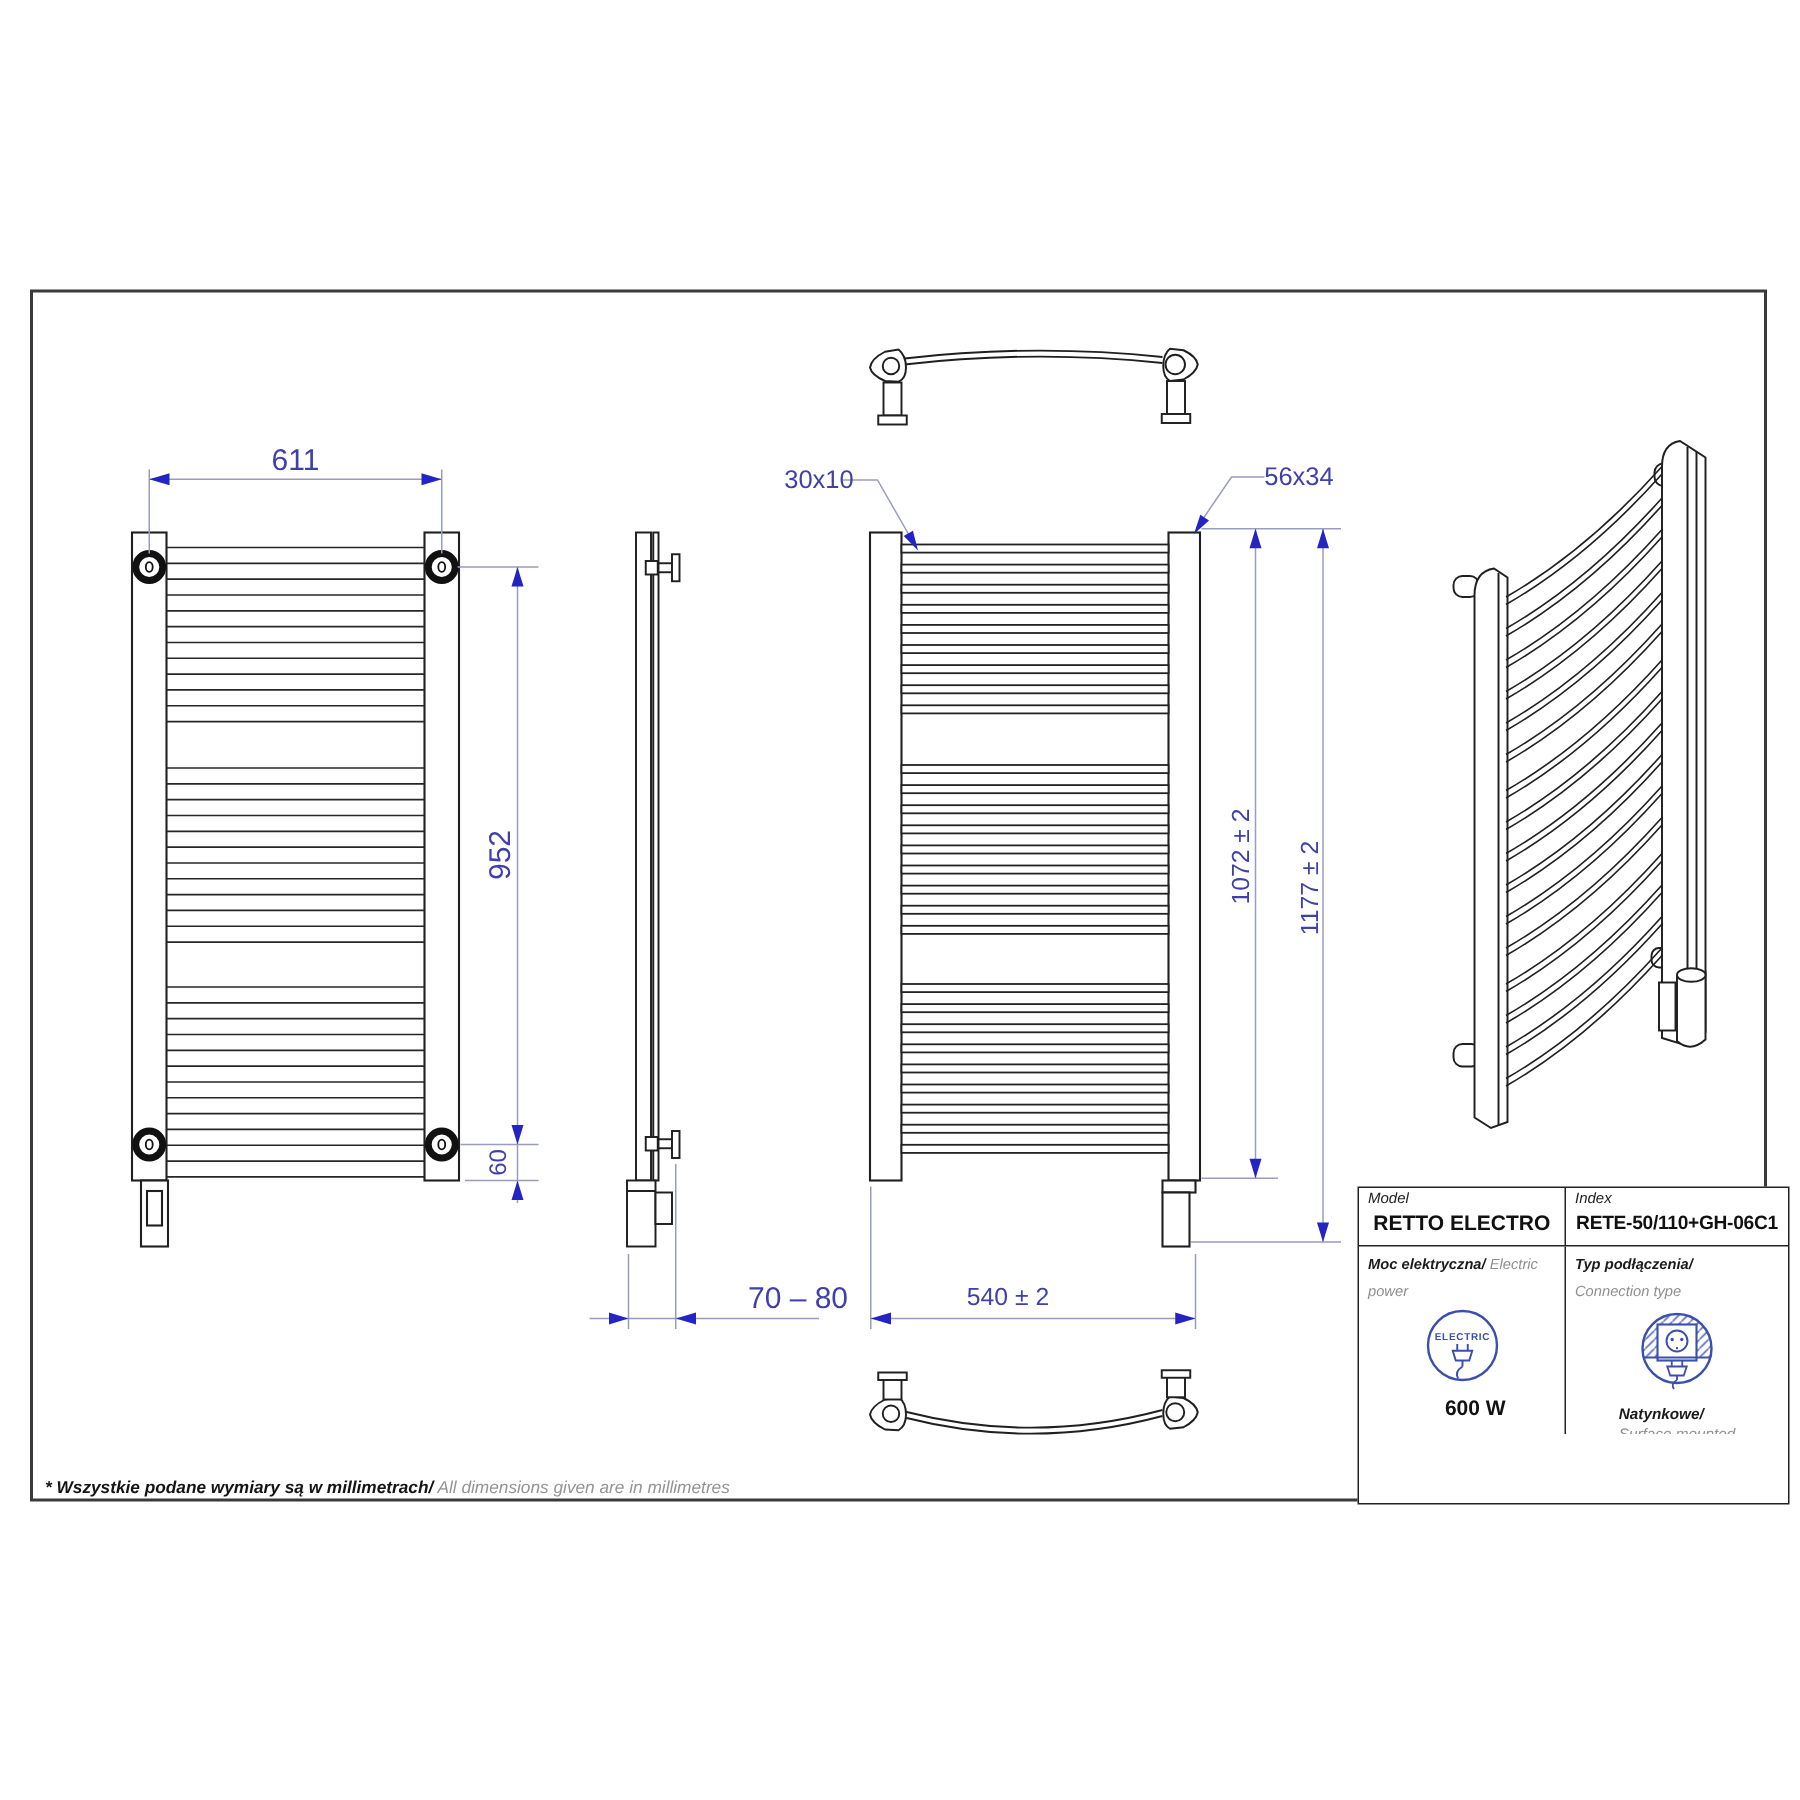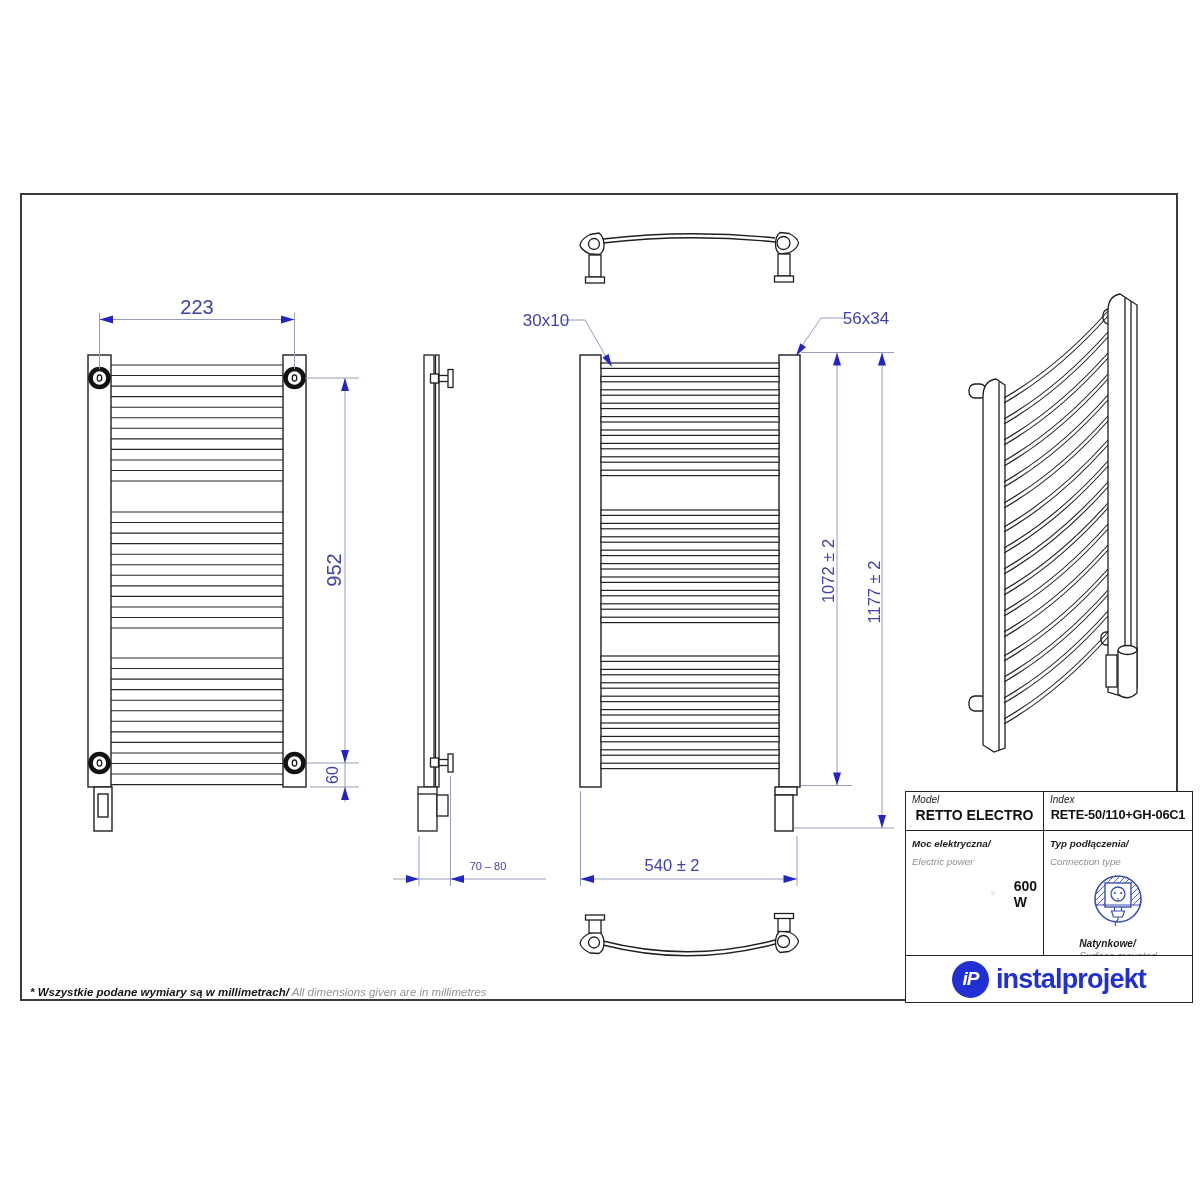--- a/index.html
+++ b/index.html
@@ -18,21 +18,21 @@
         display:grid;grid-template-rows:39px 125px 1fr;}
   .srow{display:grid;grid-template-columns:138px 1fr;border-bottom:1.4px solid #222;min-height:0;}
   .srow:last-child,.logo-row{border-bottom:none;}
   .cell{border-right:1.4px solid #222;padding:2px 6px;box-sizing:border-box;min-width:0;overflow:hidden;}
   .cell:last-child{border-right:none;}
   .lbl{font-style:italic;font-size:10px;color:#222;}
   .lbl-pl{font-style:italic;font-weight:bold;font-size:9.8px;color:#1b1b1b;white-space:nowrap;}
   .lbl-en{font-style:italic;font-size:9.8px;color:#8f8f8f;}
   .big{font-weight:bold;font-size:14px;color:#111;text-align:center;margin-top:2px;white-space:nowrap;}
   .big.idx{font-size:12.8px;letter-spacing:-0.2px;}
-  .power-cell{display:flex;flex-direction:row;align-items:center;}
+  .power-cell{display:flex;flex-direction:column;align-items:center;}
   .power-cell .lblline{align-self:flex-start;}
   .pwr{font-weight:bold;font-size:14px;color:#111;margin-top:1px;margin-left:18px;}
   .conn-icons{display:flex;justify-content:center;gap:12px;margin-top:6px;}
   .conn-col{display:flex;flex-direction:column;align-items:center;}
   .conn-lbl{margin-top:4px;line-height:1.15;}
   .conn-lbl .lbl-pl{font-size:10.2px;}
   .conn-lbl .lbl-en{font-size:10.2px;display:block;}
   .logo-row{display:flex;align-items:center;justify-content:center;gap:7px;}
   .logo-circle{width:37px;height:37px;border-radius:50%;background:#2130d2;color:#fff;
                display:flex;align-items:center;justify-content:center;
@@ -280,29 +280,29 @@
       <polygon points="797,879 783.5,875 783.5,883"></polygon>
       <polygon points="837,352.5 833,365.5 841,365.5"></polygon>
       <polygon points="837,785.5 833,772.5 841,772.5"></polygon>
       <polygon points="882,352.5 878,365.5 886,365.5"></polygon>
       <polygon points="882,828 878,815 886,815"></polygon>
       <polygon points="612,367 602.5,357.4 608.6,353.9"></polygon>
       <polygon points="796,356 800.2,343.2 806,347"></polygon>
     </g>
   </svg>
 
-  <span class="dim" style="left:197px;top:307px;font-size:20px">223</span>
+  <span class="dim" style="left:197px;top:307px;font-size:20px">611</span>
   <span class="dim rot" style="left:334px;top:570px;font-size:20px">952</span>
   <span class="dim rot" style="left:333px;top:775px;font-size:16px">60</span>
   <span class="dim" style="left:546px;top:320px;font-size:17px">30x10</span>
   <span class="dim" style="left:866px;top:318px;font-size:17px">56x34</span>
   <span class="dim rot" style="left:828px;top:571px;font-size:16.5px">1072 ± 2</span>
   <span class="dim rot" style="left:874px;top:592px;font-size:16.5px">1177 ± 2</span>
   <span class="dim" style="left:672px;top:865px;font-size:16.5px">540 ± 2</span>
-  <span class="dim" style="left:488px;top:866px;font-size:11px">70 – 80</span>
+  <span class="dim" style="left:532px;top:866px;font-size:20px">70 – 80</span>
 
   <div id="spec">
     <div class="srow">
       <div class="cell">
         <div class="lbl">Model</div>
         <div class="big">RETTO ELECTRO</div>
       </div>
       <div class="cell">
         <div class="lbl">Index</div>
         <div class="big idx">RETE-50/110+GH-06C1</div>
@@ -355,24 +355,18 @@
             </svg>
             <div class="conn-lbl">
               <span class="lbl-pl">Natynkowe/</span>
               <span class="lbl-en">Surface mounted</span>
             </div>
           </div>
         </div>
       </div>
     </div>
 
-    <div class="logo-row">
-      <div class="logo-circle">
-        <span>iP</span>
-      </div>
-      <span class="logo-text">instalprojekt</span>
-    </div>
   </div>
 
   <div id="footnote">
     <span class="fn-pl">* Wszystkie podane wymiary są w millimetrach/</span><span class="fn-en"> All dimensions given are in millimetres</span>
   </div>
 </div>
 
 </body></html>

